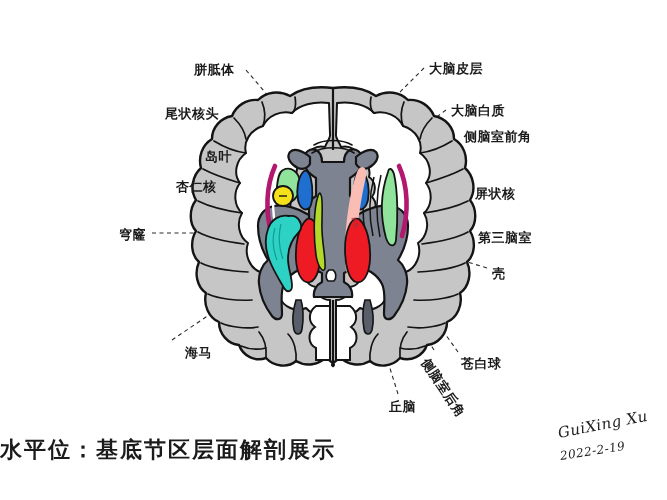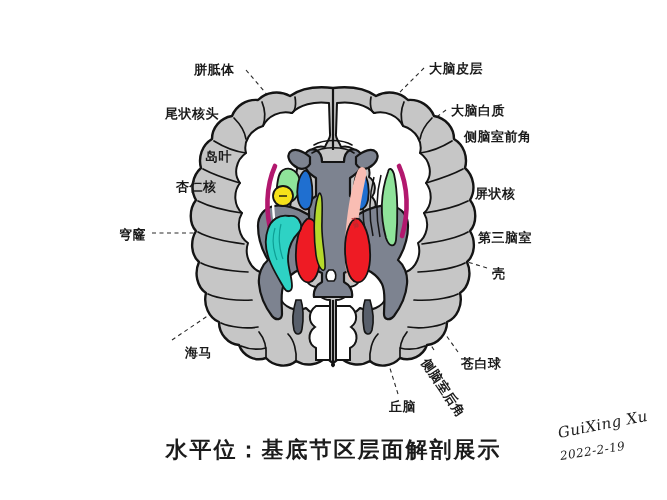--- a/index.html
+++ b/index.html
@@ -24,21 +24,20 @@
     line-height:1;
   }
   .lbl-rot{
     transform:rotate(56deg);
     transform-origin:left top;
   }
   #title{
     position:absolute;
     left:0;right:0;
     top:435px;
-    text-align:center;
     font-size:22px;
     font-weight:700;
     color:#1b1b1b;
     letter-spacing:2px;
   }
   #sig{
     position:absolute;
     left:558px;top:424px;
     width:100px;height:52px;
     color:#222;

